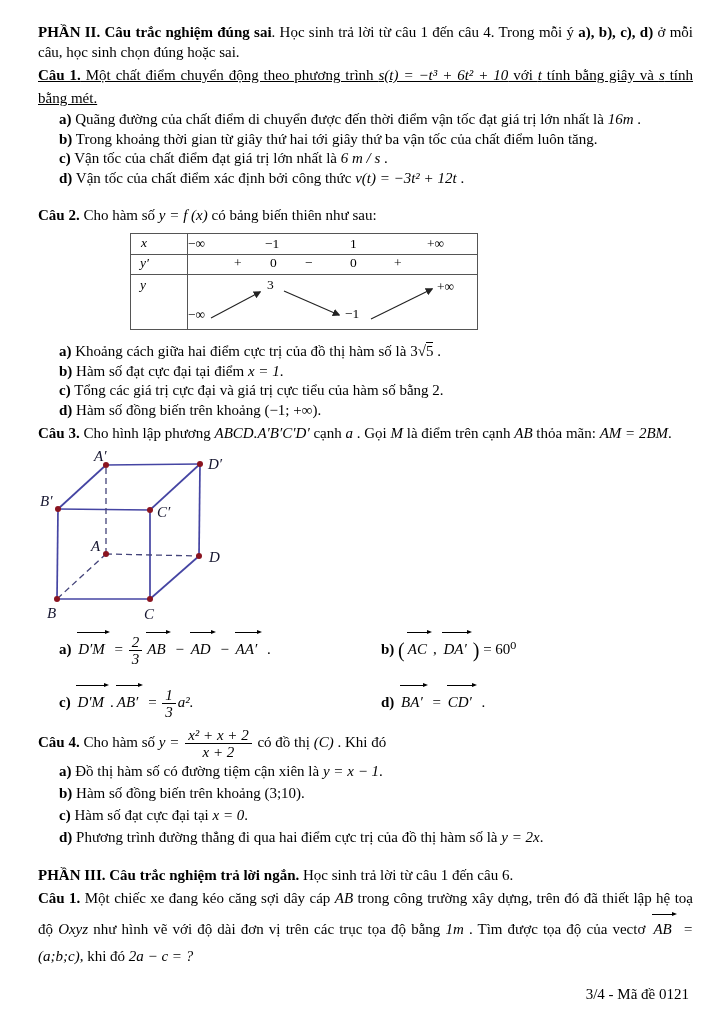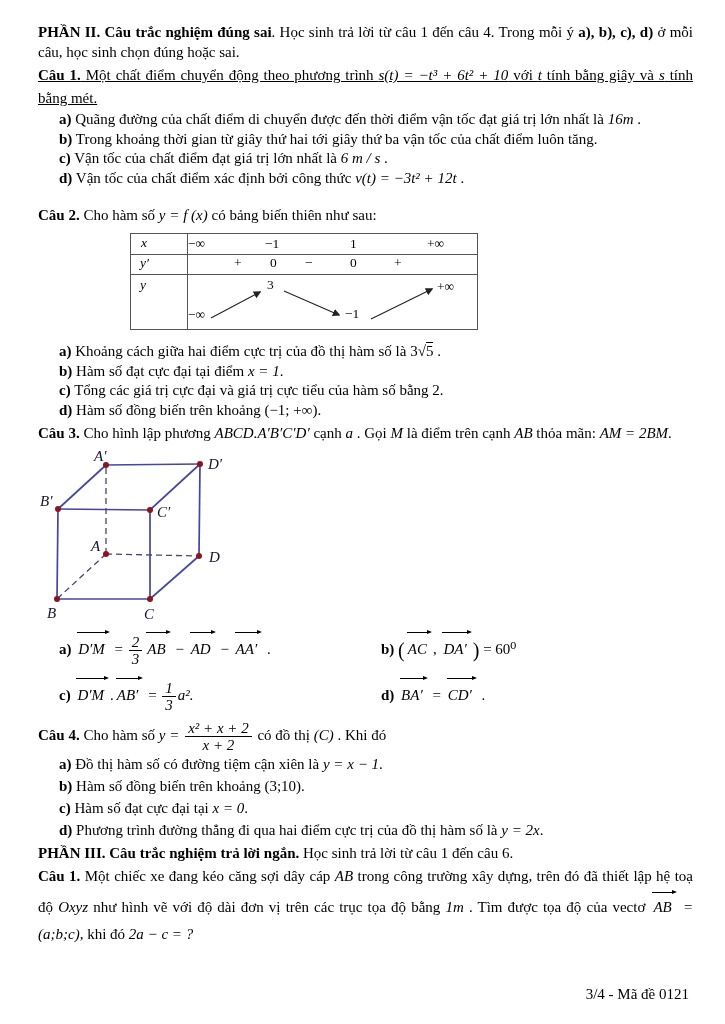--- a/index.html
+++ b/index.html
@@ -26,21 +26,21 @@
   .bbt .cell { position: absolute; white-space: nowrap; }
   .bbt .it { font-style: italic; }
   .bbt svg { position: absolute; left: 0; top: 0; }
 
   
   .cubefig { margin: 4px 0 0 0; height: 178px; }
   .cubefig text { font-family: "Liberation Serif", "DejaVu Serif", serif; font-style: italic;
                   font-size: 15px; fill: #14142e; }
 
   
-  .opts { display: grid; grid-template-columns: 322px 1fr; row-gap: 9px;
+  .opts { display: grid; grid-template-columns: 322px 1fr; row-gap: 16px;
           padding-left: 21px; margin: 4px 0 4px 0; }
   .opt { line-height: 30px; }
 
   
   .frac { display: inline-block; vertical-align: middle; text-align: center;
           line-height: 1.08; margin: 0 2px; font-style: italic; }
   .frac .num { display: block; padding: 0 3px; }
   .frac .den { display: block; border-top: 1px solid #000; padding: 0 3px; }
 
   
@@ -164,19 +164,19 @@
     <div class="opt"><b>d) </b><span class="vec">BA′</span><span> = </span><span class="vec">CD′</span><span> .</span></div>
   </div>
 
   <p class="q4intro"><b>Câu 4.</b><span> Cho hàm số </span><span class="m">y = </span><span class="frac"><span class="num">x² + x + 2</span><span class="den">x + 2</span></span><span> có đồ thị </span><span class="m">(C)</span><span> . Khi đó</span></p>
 
   <p class="item q4item"><b>a)</b><span> Đồ thị hàm số có đường tiệm cận xiên là  </span><span class="m">y = x − 1</span><span>.</span></p>
   <p class="item q4item"><b>b)</b><span> Hàm số đồng biến trên khoảng </span><span>(3;10)</span><span>.</span></p>
   <p class="item q4item"><b>c)</b><span> Hàm số đạt cực đại tại </span><span class="m">x = 0</span><span>.</span></p>
   <p class="item q4item"><b>d)</b><span> Phương trình đường thẳng đi qua hai điểm cực trị của đồ thị hàm số là </span><span class="m">y = 2x</span><span>.</span></p>
 
-  <p style="margin-top:2px"><b>PHẦN III. Câu trắc nghiệm trả lời ngắn.</b><span> Học sinh trả lời từ câu 1 đến câu 6.</span></p>
+  <p style="margin-top:17px"><b>PHẦN III. Câu trắc nghiệm trả lời ngắn.</b><span> Học sinh trả lời từ câu 1 đến câu 6.</span></p>
 
   <p class="just p3q1 vline26"><b>Câu 1.</b><span> Một chiếc xe đang kéo căng sợi dây cáp </span><span class="m">AB</span><span> trong công trường xây dựng, trên đó đã thiết lập hệ  toạ độ </span><span class="m">Oxyz</span><span> như hình vẽ với độ dài đơn vị trên các trục tọa độ bằng </span><span class="m">1m</span><span> . Tìm được tọa độ của vectơ </span><span class="vec">AB</span><span class="m"> = (a;b;c)</span><span>, khi đó </span><span class="m">2a − c = ?</span></p>
 
 </div>
 
 <div class="footer">3/4 - Mã đề 0121</div>
 
 </body></html>

